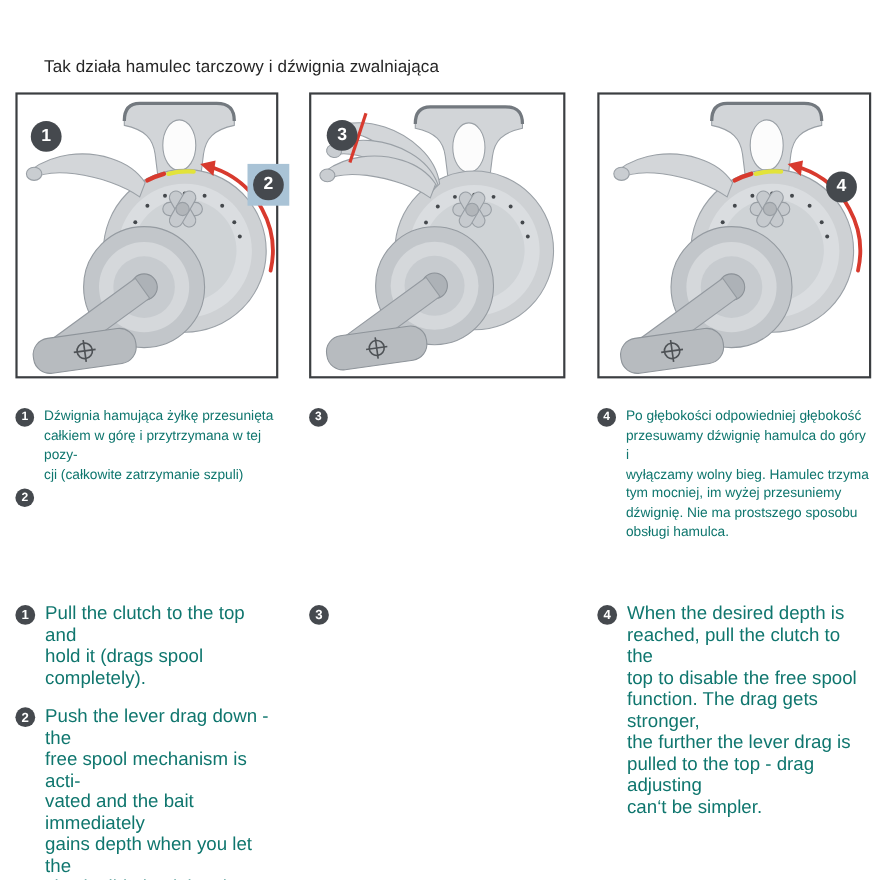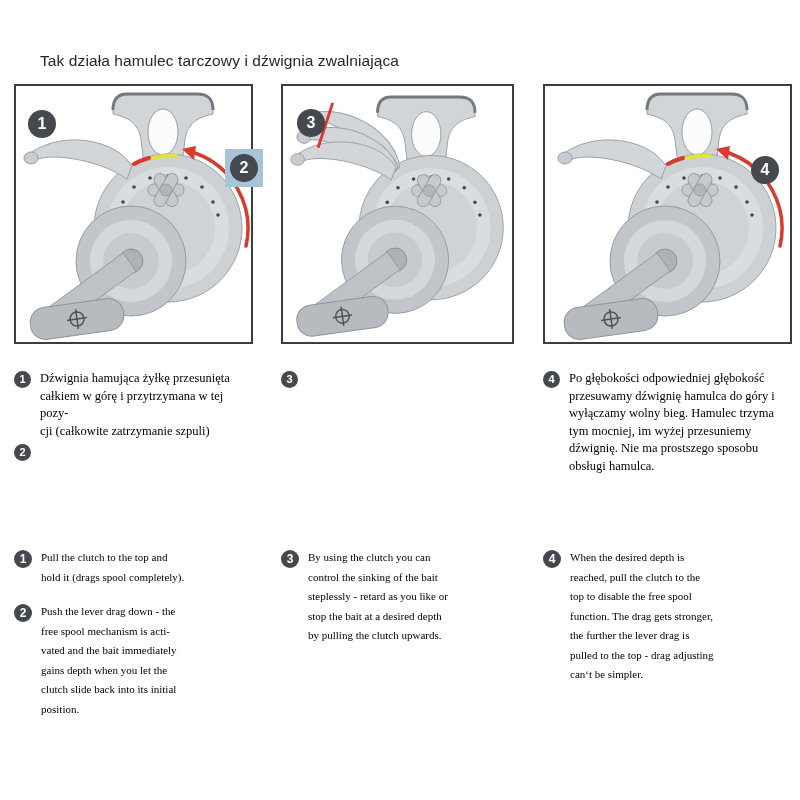--- a/index.html
+++ b/index.html
@@ -41,22 +41,22 @@
   .notes-en{top:548px;}
   .note{display:flex;align-items:flex-start;}
   .notes-pl .note{margin-bottom:3px;}
   .notes-en .note{margin-bottom:15px;}
   .bullet{
     flex:none;width:17px;height:17px;border-radius:50%;background:#45494e;
     color:#fff;font-size:11px;font-weight:bold;display:flex;align-items:center;
     justify-content:center;margin-right:9px;margin-top:1px;line-height:1;
   }
   .notes-en .bullet{width:18px;height:18px;font-size:12px;margin-top:2px;}
-  .note-text{white-space:pre-line;font-size:12.5px;line-height:17.5px;color:#000000;font-family:Liberation Serif, serif;}
-  .notes-en .note-text{font-size:11px;line-height:19.5px;}
+  .note-text{white-space:pre-line;font-size:12.5px;line-height:17.5px;color:#0f766e;}
+  .notes-en .note-text{font-size:17px;line-height:19.5px;}
   .defs-holder{position:absolute;width:0;height:0;overflow:hidden;}
 </style>
 </head>
 <body>
 
 <svg class="defs-holder" aria-hidden="true">
   <defs>
     <g id="reel-base">
 
       <path d="M97,24 C97,12 103,8 111,8 L181,8 C191,8 197,12 197,24 L197,28 C178,32 171,40 169,54 L165,86 L129,86 L125,54 C123,40 116,32 97,28 Z" fill="#d2d5d8" stroke="#9aa0a6" stroke-width="1"></path>
@@ -198,25 +198,20 @@
 free spool mechanism is acti-
 vated and the bait immediately
 gains depth when you let the
 clutch slide back into its initial
 position.</span>
     </div>
   </div>
   <div class="col2">
     <div class="note">
       <span class="bullet">3</span>
-      <span class="note-text">By using the clutch you can
-control the sinking of the bait
-steplessly - retard as you like or
-stop the bait at a desired depth
-by pulling the clutch upwards.</span>
     </div>
   </div>
   <div class="col3">
     <div class="note">
       <span class="bullet">4</span>
       <span class="note-text">When the desired depth is
 reached, pull the clutch to the
 top to disable the free spool
 function. The drag gets stronger,
 the further the lever drag is

